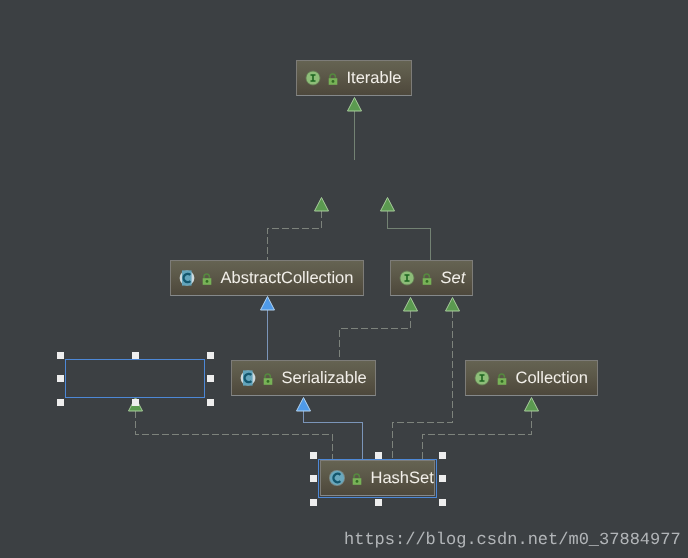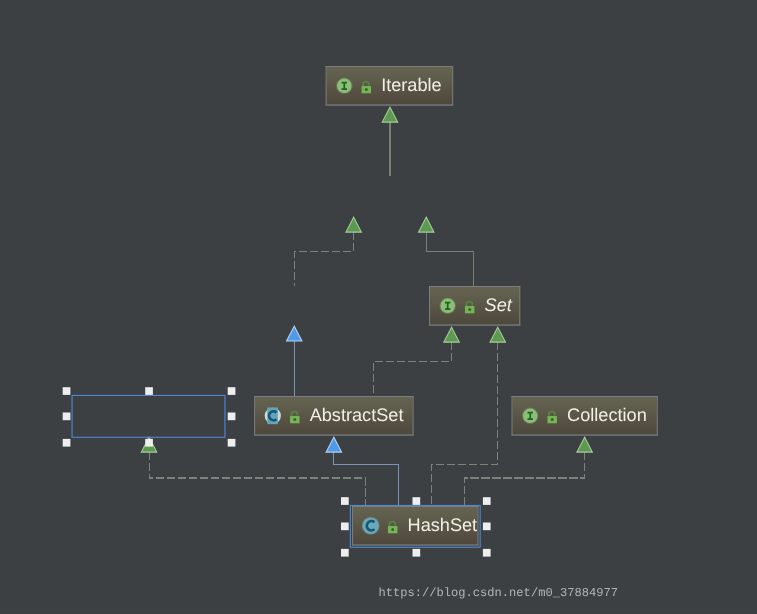--- a/index.html
+++ b/index.html
@@ -14,21 +14,21 @@
         border:1px solid #7d7c78;border-bottom-color:#85898b;
         display:flex;align-items:center;overflow:hidden;}
   .node-inner{display:flex;align-items:center;padding-left:7.5px;}
   .lbl{color:#f2efe9;font-size:16.5px;line-height:17px;white-space:nowrap;padding-left:8.5px;}
   .ico{display:block;flex:0 0 auto;}
   .ico-type{width:16px;height:16px;}
   .ico-lock{width:10px;height:16px;margin-left:7.5px;}
   .selbox{position:absolute;box-sizing:border-box;border:1px solid #4d88d6;pointer-events:none;}
   .handle{position:absolute;width:7px;height:7px;background:#eeeeee;}
   #watermark{position:absolute;left:344px;top:532px;color:#b2b5b8;
-             font-family:"Liberation Mono",monospace;font-size:11px;line-height:17px;white-space:nowrap;}
+             font-family:"Liberation Mono",monospace;font-size:17px;line-height:17px;white-space:nowrap;}
   svg{display:block;overflow:visible;}
 </style>
 </head>
 <body>
 
 <div id="canvas">
   <svg id="edges" viewBox="0 0 688 558" width="688" height="558">
     <g>
       <path d="M 354.5 111 L 354.5 160" fill="none" stroke="#738273" stroke-width="1" shape-rendering="crispEdges"></path>
       <path d="M 354.5 97.5 L 347.5 111.0 L 361.5 111.0 Z" fill="#5b9a50" stroke="#a8cc9c" stroke-width="1" stroke-linejoin="miter"></path>
@@ -74,20 +74,35 @@
         <path d="M5.5 4.3h5.0v1.5H8.8v4.5h1.7v1.5h-5.0v-1.5h1.7v-4.5h-1.7z" fill="#1d6520"></path>
       </svg>
       <svg class="ico ico-lock" viewBox="0 0 10 16">
         <path d="M2.0 8.3V6.3a2.75 2.75 0 0 1 5.4 0.1V7.7" fill="none" stroke="#55893f" stroke-width="1.5"></path>
         <rect x="0.7" y="8.2" width="8.6" height="6.6" fill="#78b357"></rect>
         <circle cx="5.0" cy="11.4" r="1.4" fill="#336b24"></circle>
       </svg>
       <span class="lbl">Iterable</span>
     </div>
   </div>
+  <div class="node" style="left:170px;top:260px;width:194px;height:36px;">
+    <div class="node-inner">
+      <svg class="ico ico-type" viewBox="0 0 16 16">
+        <circle cx="8" cy="8" r="7.4" fill="#ccd9dd"></circle>
+        <rect x="3.0" y="0.4" width="9.6" height="15.2" fill="#63a4bb"></rect>
+        <path d="M11.4 4.9a4.1 4.1 0 1 0 0.0 6.2" fill="none" stroke="#14576e" stroke-width="2.4" stroke-linecap="butt"></path>
+      </svg>
+      <svg class="ico ico-lock" viewBox="0 0 10 16">
+        <path d="M2.0 8.3V6.3a2.75 2.75 0 0 1 5.4 0.1V7.7" fill="none" stroke="#55893f" stroke-width="1.5"></path>
+        <rect x="0.7" y="8.2" width="8.6" height="6.6" fill="#78b357"></rect>
+        <circle cx="5.0" cy="11.4" r="1.4" fill="#336b24"></circle>
+      </svg>
+      <span class="lbl">AbstractCollection</span>
+    </div>
+  </div>
   <div class="node" style="left:390px;top:260px;width:83px;height:36px;font-style:italic;">
     <div class="node-inner">
       <svg class="ico ico-type" viewBox="0 0 16 16">
         <circle cx="8" cy="8" r="7.5" fill="#6e9a5e" opacity="0.5"></circle>
         <circle cx="8" cy="8" r="6.6" fill="#8dbd78"></circle>
         <path d="M5.5 4.3h5.0v1.5H8.8v4.5h1.7v1.5h-5.0v-1.5h1.7v-4.5h-1.7z" fill="#1d6520"></path>
       </svg>
       <svg class="ico ico-lock" viewBox="0 0 10 16">
         <path d="M2.0 8.3V6.3a2.75 2.75 0 0 1 5.4 0.1V7.7" fill="none" stroke="#55893f" stroke-width="1.5"></path>
         <rect x="0.7" y="8.2" width="8.6" height="6.6" fill="#78b357"></rect>
@@ -101,21 +116,21 @@
       <svg class="ico ico-type" viewBox="0 0 16 16">
         <circle cx="8" cy="8" r="7.4" fill="#ccd9dd"></circle>
         <rect x="3.0" y="0.4" width="9.6" height="15.2" fill="#63a4bb"></rect>
         <path d="M11.4 4.9a4.1 4.1 0 1 0 0.0 6.2" fill="none" stroke="#14576e" stroke-width="2.4" stroke-linecap="butt"></path>
       </svg>
       <svg class="ico ico-lock" viewBox="0 0 10 16">
         <path d="M2.0 8.3V6.3a2.75 2.75 0 0 1 5.4 0.1V7.7" fill="none" stroke="#55893f" stroke-width="1.5"></path>
         <rect x="0.7" y="8.2" width="8.6" height="6.6" fill="#78b357"></rect>
         <circle cx="5.0" cy="11.4" r="1.4" fill="#336b24"></circle>
       </svg>
-      <span class="lbl">AbstractSet</span>
+      <span class="lbl">Serializable</span>
     </div>
   </div>
   <div class="node" style="left:465px;top:360px;width:133px;height:36px;">
     <div class="node-inner">
       <svg class="ico ico-type" viewBox="0 0 16 16">
         <circle cx="8" cy="8" r="7.5" fill="#6e9a5e" opacity="0.5"></circle>
         <circle cx="8" cy="8" r="6.6" fill="#8dbd78"></circle>
         <path d="M5.5 4.3h5.0v1.5H8.8v4.5h1.7v1.5h-5.0v-1.5h1.7v-4.5h-1.7z" fill="#1d6520"></path>
       </svg>
       <svg class="ico ico-lock" viewBox="0 0 10 16">

